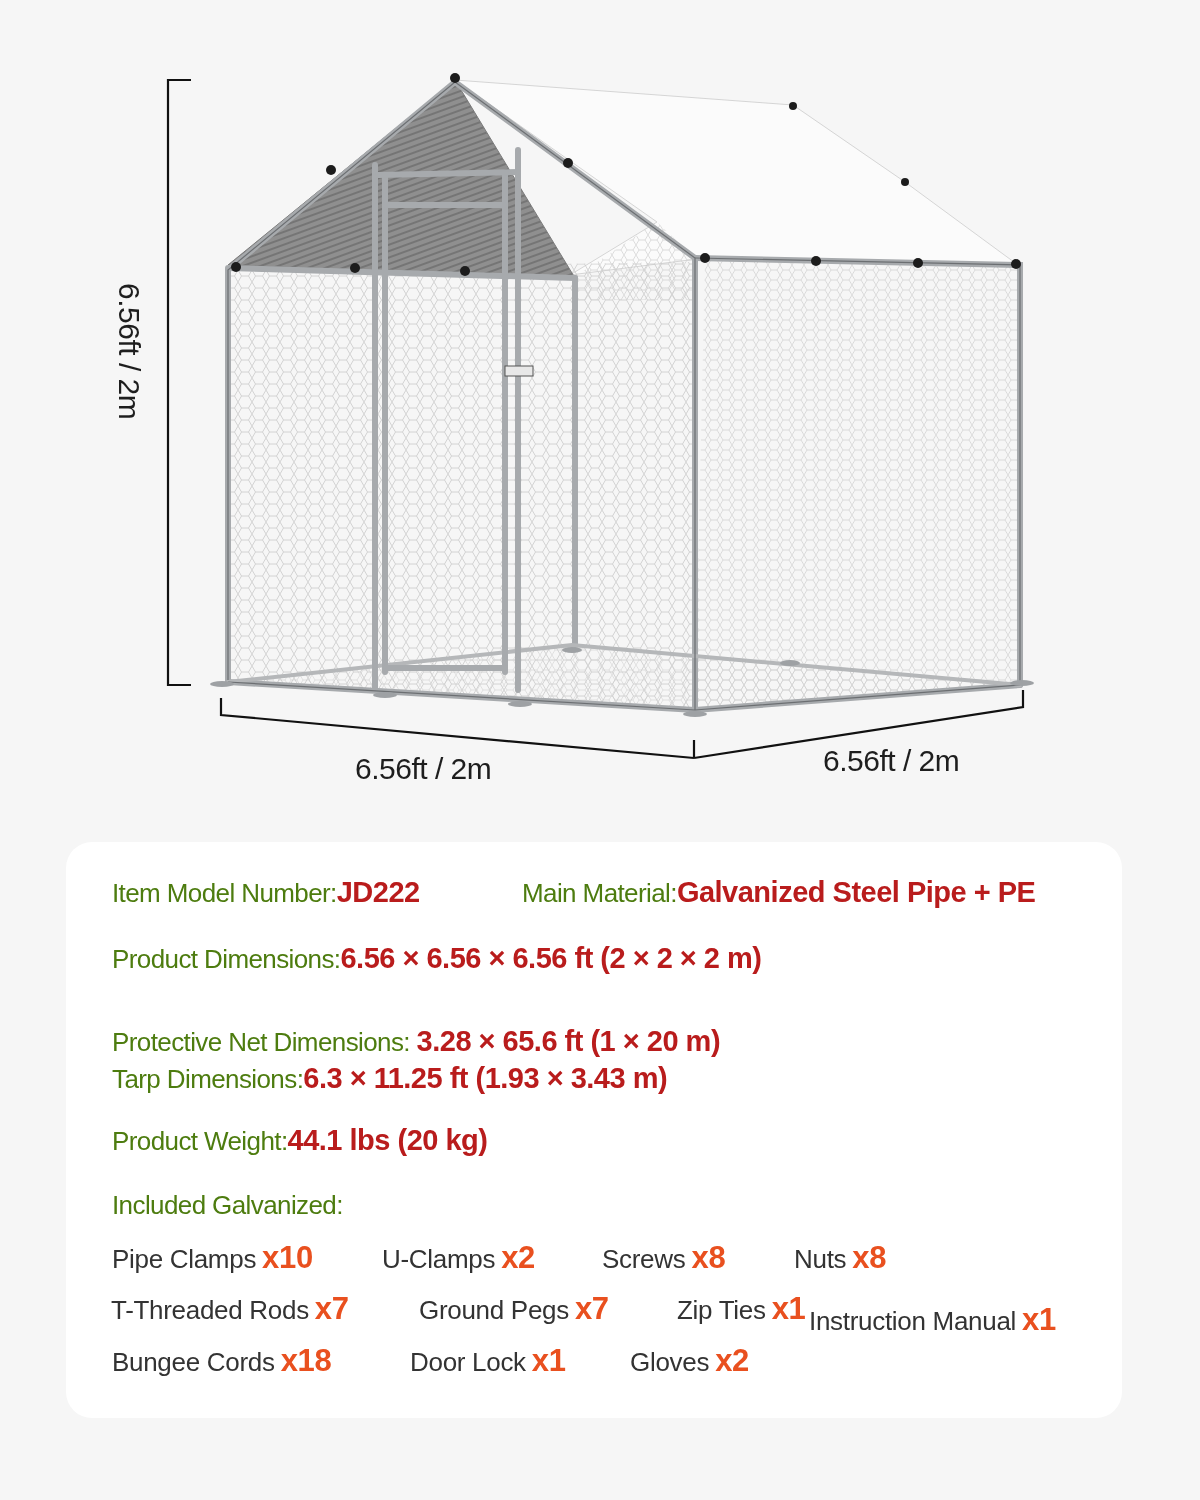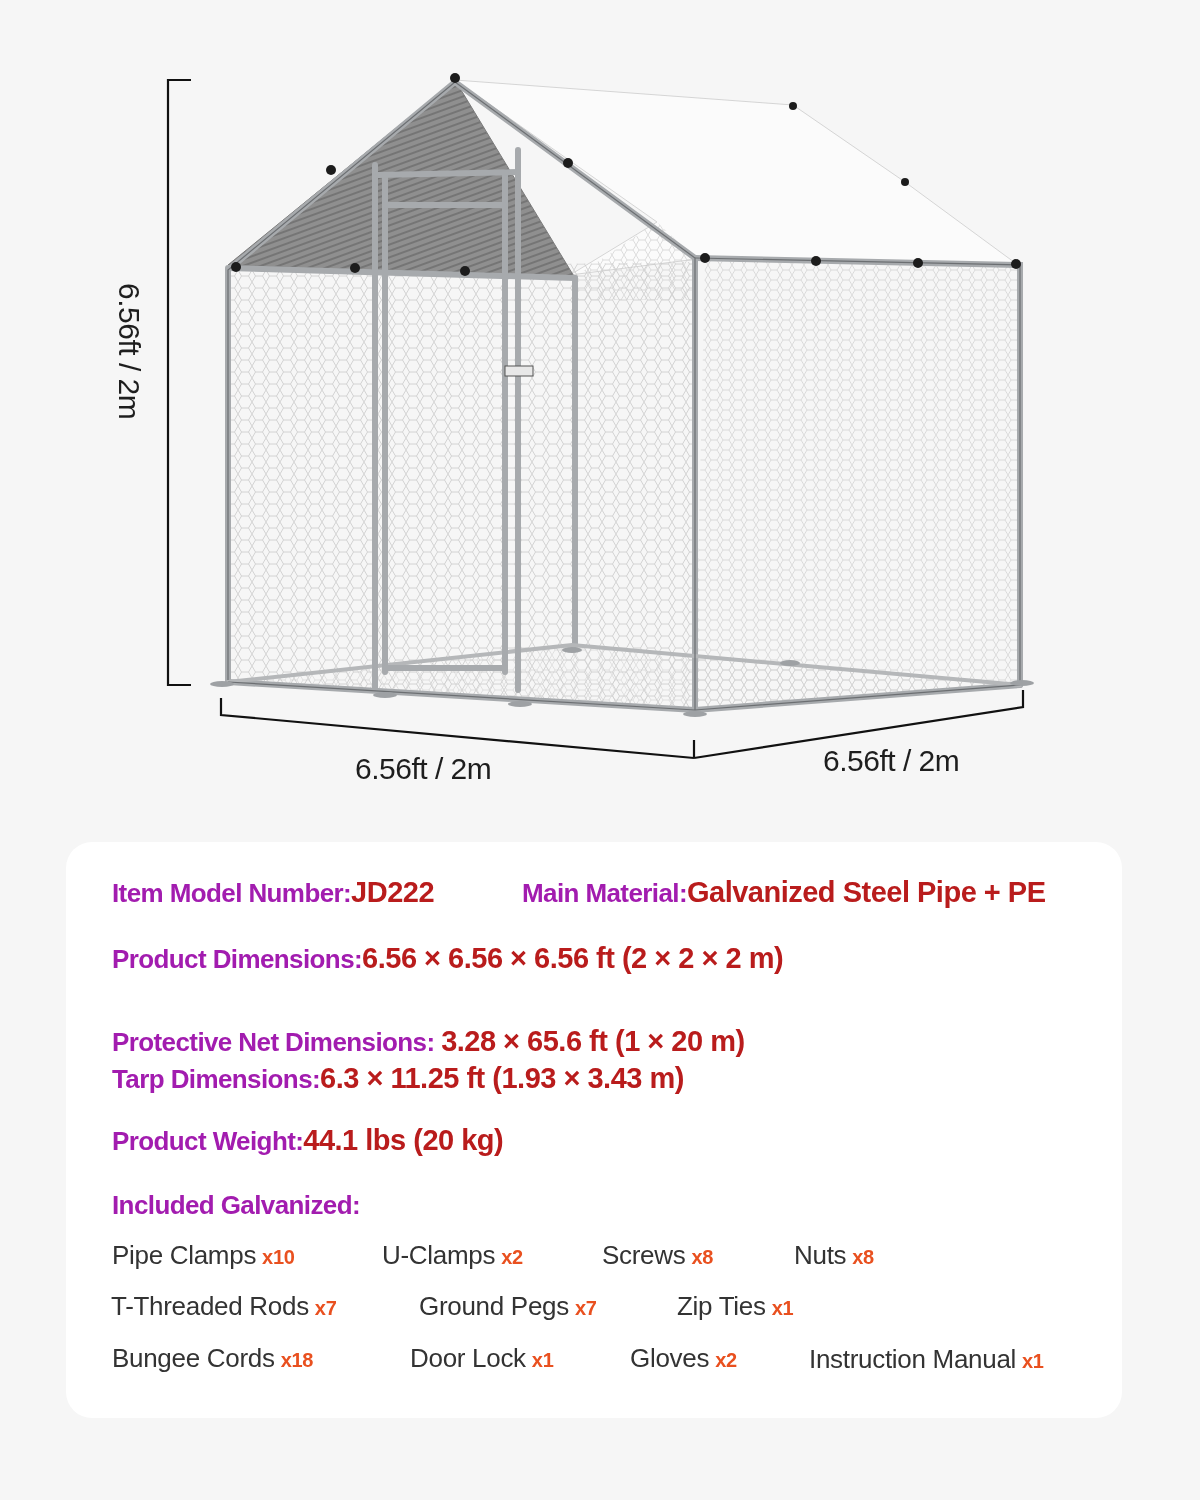--- a/index.html
+++ b/index.html
@@ -13,24 +13,24 @@
   .dim-height-wrap { position:absolute; left:108px; top:283px; width:40px; height:170px; }
   .dim-height-wrap span { position:absolute; left:38px; top:0; transform:rotate(90deg); transform-origin:0 0; font-size:30px; color:#1e1e1e; white-space:nowrap; letter-spacing:-0.5px; }
   .dim-width { left:355px; top:752px; }
   .dim-depth { left:823px; top:744px; }
 
   .card {
     position:absolute; left:66px; top:842px; width:1056px; height:576px;
     background:#ffffff; border-radius:26px;
   }
   .row { position:absolute; left:112px; font-size:26px; white-space:nowrap; letter-spacing:-0.6px; }
-  .lbl { color:#a21caf;font-weight:bold; }
+  .lbl { color:#4d7c0f; }
   .val { color:#b91c1c; font-weight:bold; font-size:29px; letter-spacing:-0.5px; }
   .acc { position:absolute; font-size:26px; white-space:nowrap; color:#333333; letter-spacing:-0.3px; }
-  .acc .qty { color:#e9501f; font-weight:bold; font-size:20px; margin-left:6px; }
+  .acc .qty { color:#e9501f; font-weight:bold; font-size:31px; margin-left:6px; }
 </style>
 </head>
 <body>
 
 <div class="figure">
   <svg width="1200" height="820" viewBox="0 0 1200 820">
     <defs>
       <pattern id="mesh" width="14" height="12" patternUnits="userSpaceOnUse">
         <path d="M0 6 L3.5 0 L10.5 0 L14 6 L10.5 12 L3.5 12 Z" fill="none" stroke="#c9c9c9" stroke-width="0.8"></path>
       </pattern>
@@ -153,13 +153,13 @@
 <div class="acc" style="left:602px; top:1240px;"><span>Screws</span><span class="qty">x8</span></div>
 <div class="acc" style="left:794px; top:1240px;"><span>Nuts</span><span class="qty">x8</span></div>
 
 <div class="acc" style="left:111px; top:1291px;"><span>T-Threaded Rods</span><span class="qty">x7</span></div>
 <div class="acc" style="left:419px; top:1291px;"><span>Ground Pegs</span><span class="qty">x7</span></div>
 <div class="acc" style="left:677px; top:1291px;"><span>Zip Ties</span><span class="qty">x1</span></div>
 
 <div class="acc" style="left:112px; top:1343px;"><span>Bungee Cords</span><span class="qty">x18</span></div>
 <div class="acc" style="left:410px; top:1343px;"><span>Door Lock</span><span class="qty">x1</span></div>
 <div class="acc" style="left:630px; top:1343px;"><span>Gloves</span><span class="qty">x2</span></div>
-<div class="acc" style="left:809px; top:1344px;"><span>Instruction Manual</span><span class="qty">x1</span></div>
+<div class="acc" style="left:809px; top:1302px;"><span>Instruction Manual</span><span class="qty">x1</span></div>
 
 </body></html>

